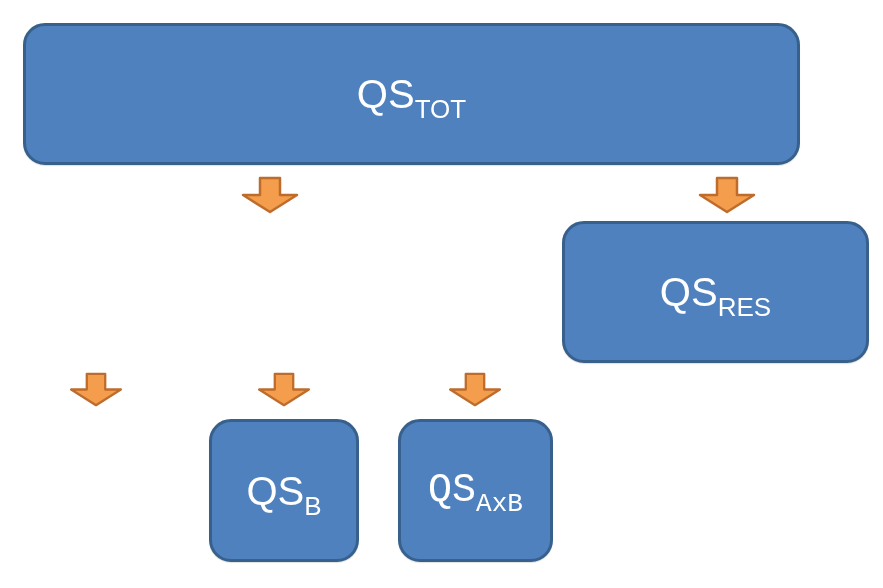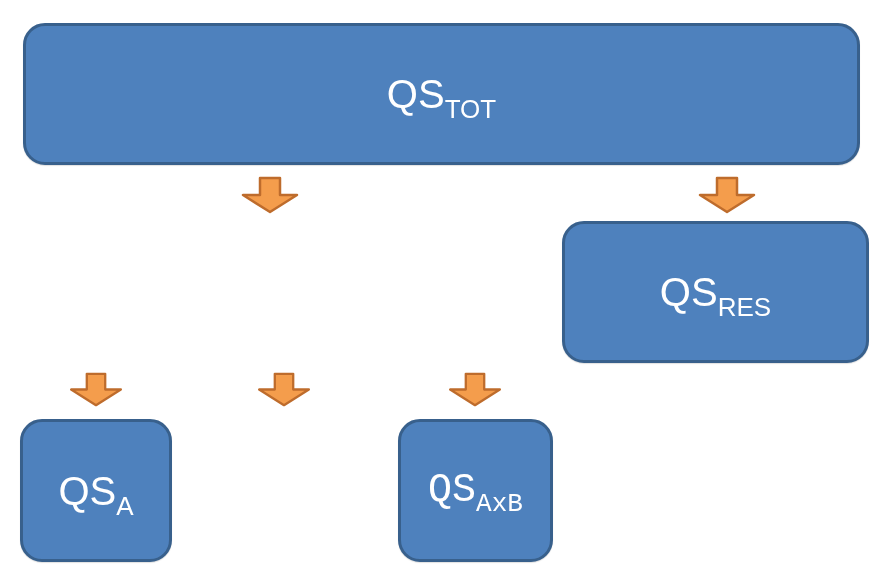--- a/index.html
+++ b/index.html
@@ -36,21 +36,21 @@
   .node-label .sub {
     font-size: 26px;
     position: relative;
     top: 10px;
   }
   .arrow {
     position: absolute;
     display: block;
   }
   
-  #box-tot { left: 23px;  top: 23px;  width: 837px; height: 142px; }
+  #box-tot { left: 23px;  top: 23px;  width: 777px; height: 142px; }
   #box-mod { left: 23px;  top: 221px; width: 528px; height: 142px; }
   #box-res { left: 562px; top: 221px; width: 307px; height: 142px; }
   #box-a   { left: 20px;  top: 419px; width: 152px; height: 143px; }
   #box-b   { left: 209px; top: 419px; width: 150px; height: 143px; }
   #box-axb { left: 398px; top: 419px; width: 155px; height: 143px; font-family: Liberation Mono, monospace; }
   #arrow-tot-mod { left: 240px; top: 176px; width: 60px; height: 38px; }
   #arrow-tot-res { left: 697px; top: 176px; width: 60px; height: 38px; }
   #arrow-mod-a   { left: 68px;  top: 372px; width: 56px; height: 35px; }
   #arrow-mod-b   { left: 256px; top: 372px; width: 56px; height: 35px; }
   #arrow-mod-axb { left: 447px; top: 372px; width: 56px; height: 35px; }
@@ -78,20 +78,20 @@
   <svg class="arrow" id="arrow-mod-a" viewBox="0 0 60 38" aria-hidden="true">
     <polygon points="20,2 40,2 40,19 57,19 30,36 3,19 20,19" fill="#F49D4C" stroke="#BE6C2C" stroke-width="2.5" stroke-linejoin="round"></polygon>
   </svg>
   <svg class="arrow" id="arrow-mod-b" viewBox="0 0 60 38" aria-hidden="true">
     <polygon points="20,2 40,2 40,19 57,19 30,36 3,19 20,19" fill="#F49D4C" stroke="#BE6C2C" stroke-width="2.5" stroke-linejoin="round"></polygon>
   </svg>
   <svg class="arrow" id="arrow-mod-axb" viewBox="0 0 60 38" aria-hidden="true">
     <polygon points="20,2 40,2 40,19 57,19 30,36 3,19 20,19" fill="#F49D4C" stroke="#BE6C2C" stroke-width="2.5" stroke-linejoin="round"></polygon>
   </svg>
 
-  <div class="node" id="box-a">
-    <span class="node-label"><span>QS</span><span class="sub">A</span></span>
+  <div class="node" id="box-b">
+    <span class="node-label"><span>QS</span><span class="sub">B</span></span>
   </div>
   <div class="node" id="box-axb">
     <span class="node-label"><span>QS</span><span class="sub">AxB</span></span>
   </div>
 
 </div>
 
 </body></html>

